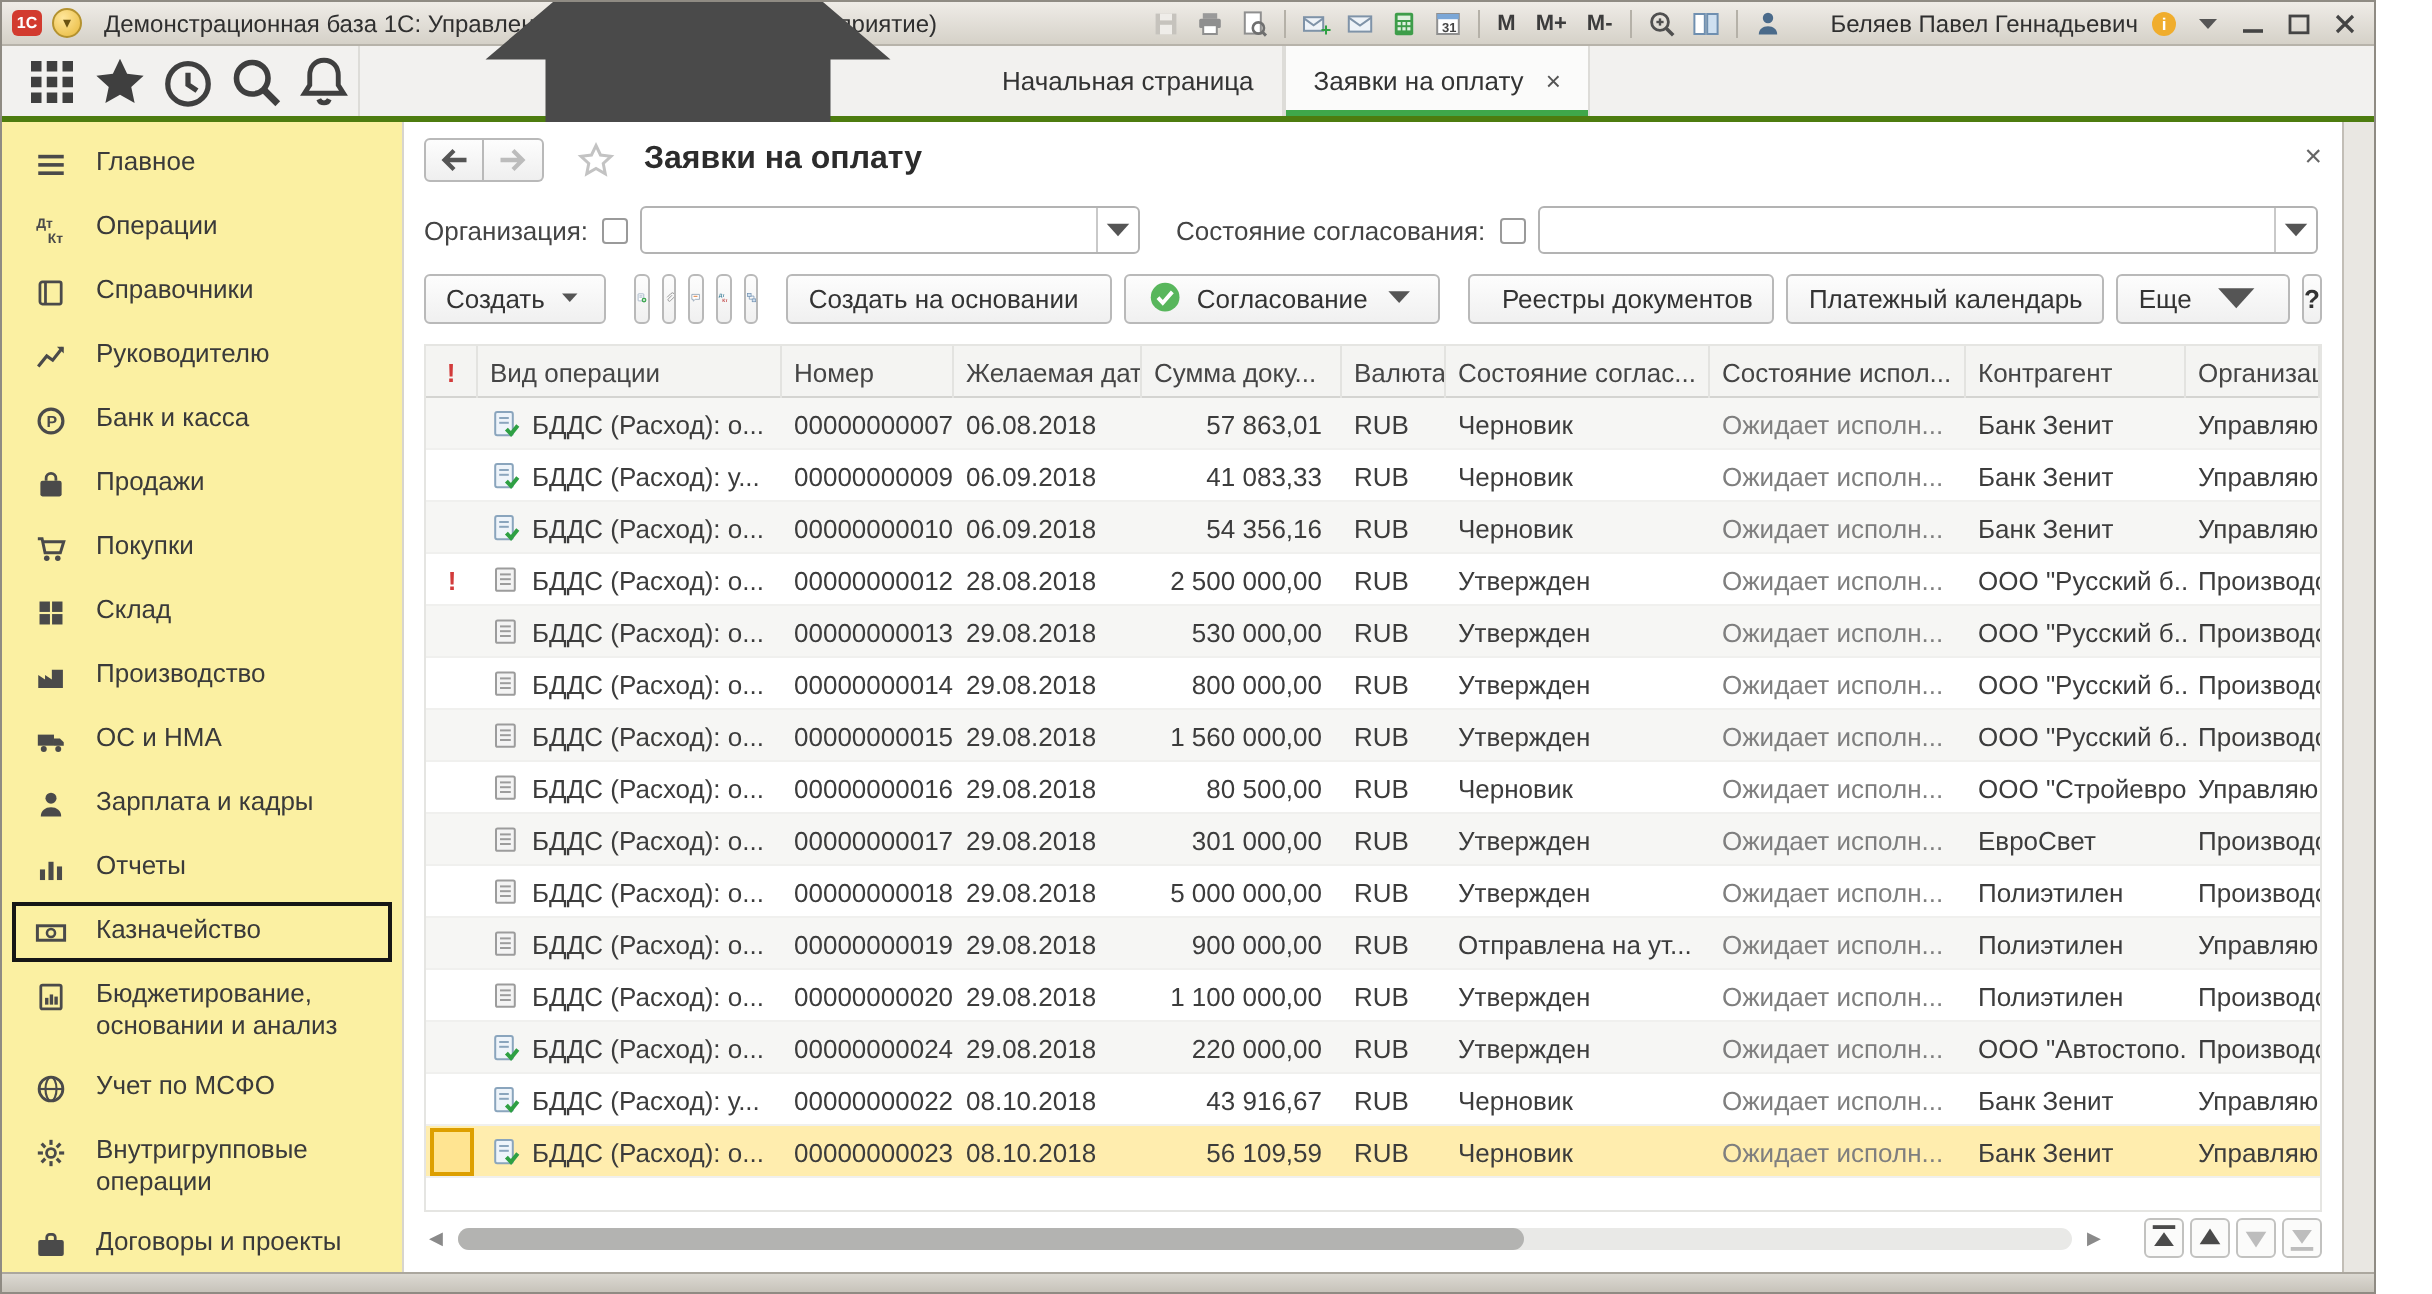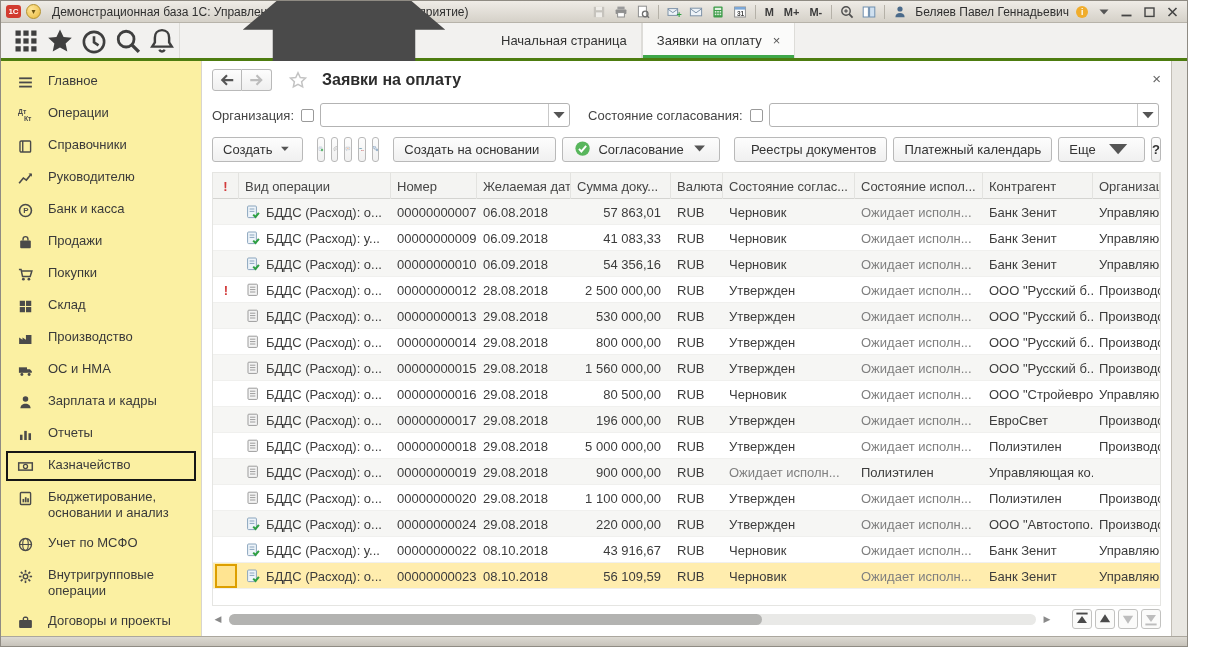--- a/index.html
+++ b/index.html
@@ -13,21 +13,21 @@
   .logo { width:15px; height:13px; background:#d23b2f; color:#fff; font-size:8px; font-weight:bold;
     display:flex; align-items:center; justify-content:center; border-radius:3px; }
   .menu-ball { width:15px; height:15px; border-radius:50%; background:radial-gradient(circle at 35% 30%,#ffe69a,#e8b93c);
     border:1px solid #b4922f; color:#6b5310; font-size:8px; display:flex; align-items:center; justify-content:center; }
   .tb-title { margin-left:6px; white-space:nowrap; }
   .tb-right { margin-left:auto; display:flex; align-items:center; gap:4px; }
   .tb-ico { width:18px; height:16px; display:flex; align-items:center; justify-content:center; }
   .tb-ico svg { width:15px; height:15px; }
   .sep { width:1px; height:14px; background:#b5b1a8; margin:0 2px; }
   .mbtn { font-size:11px; font-weight:bold; color:#3c3c3c; padding:0 3px; }
-  .user-name { font-size:12px; color:#2f2f2f; white-space:nowrap; margin-left:2px; }
+  .user-name { font-size:12px; color:#2f2f2f; white-space:nowrap; margin-left:18px; }
   .win-ctl { width:19px; height:16px; display:flex; align-items:center; justify-content:center; }
   .win-ctl svg { width:13px; height:13px; }
 
   
   .tabbar { height:38px; background:#f2f1ef; border-bottom:3px solid #4d7c0f; display:flex; align-items:stretch; }
   .tab-icons { display:flex; align-items:center; padding-left:8px; }
   .tab-icon { width:34px; height:30px; display:flex; align-items:center; justify-content:center; }
   .tab-icon svg { width:17px; height:17px; }
   .tab { display:flex; align-items:center; gap:7px; padding:0 14px; font-size:13px; color:#333;
     position:relative; border-left:1px solid #dddcd8; border-right:1px solid #dddcd8; }
@@ -823,21 +823,21 @@
                   <rect x="3" y="2.2" width="9.4" height="11.2" rx="0.8" fill="#f4f4f4" stroke="#9c9c9c"></rect>
                   <line x1="5" y1="5.2" x2="10.4" y2="5.2" stroke="#9c9c9c"></line>
                   <line x1="5" y1="7.6" x2="10.4" y2="7.6" stroke="#9c9c9c"></line>
                   <line x1="5" y1="10" x2="10.4" y2="10" stroke="#9c9c9c"></line>
                 </svg>
               </span>
       <span class="op-txt">БДДС (Расход): о...</span>
     </div>
     <div class="cell c-num">00000000017</div>
     <div class="cell c-date">29.08.2018</div>
-    <div class="cell c-amount">196 000,00</div>
+    <div class="cell c-amount">301 000,00</div>
     <div class="cell c-cur">RUB</div>
     <div class="cell c-appr">Утвержден</div>
     <div class="cell c-exec">Ожидает исполн...</div>
     <div class="cell c-contr">ЕвроСвет</div>
     <div class="cell c-org">Производственн...</div>
   </div>
           <div class="grid trow">
     <div class="cell c-alert"></div>
     <div class="cell c-op">
       <span class="doc-ico">
@@ -869,20 +869,21 @@
                   <line x1="5" y1="7.6" x2="10.4" y2="7.6" stroke="#9c9c9c"></line>
                   <line x1="5" y1="10" x2="10.4" y2="10" stroke="#9c9c9c"></line>
                 </svg>
               </span>
       <span class="op-txt">БДДС (Расход): о...</span>
     </div>
     <div class="cell c-num">00000000019</div>
     <div class="cell c-date">29.08.2018</div>
     <div class="cell c-amount">900 000,00</div>
     <div class="cell c-cur">RUB</div>
+    <div class="cell c-appr">Отправлена на ут...</div>
     <div class="cell c-exec">Ожидает исполн...</div>
     <div class="cell c-contr">Полиэтилен</div>
     <div class="cell c-org">Управляющая ко...</div>
   </div>
           <div class="grid trow">
     <div class="cell c-alert"></div>
     <div class="cell c-op">
       <span class="doc-ico">
                 <svg viewBox="0 0 16 16" style="width:100%;height:100%;display:block">
                   <rect x="3" y="2.2" width="9.4" height="11.2" rx="0.8" fill="#f4f4f4" stroke="#9c9c9c"></rect>

